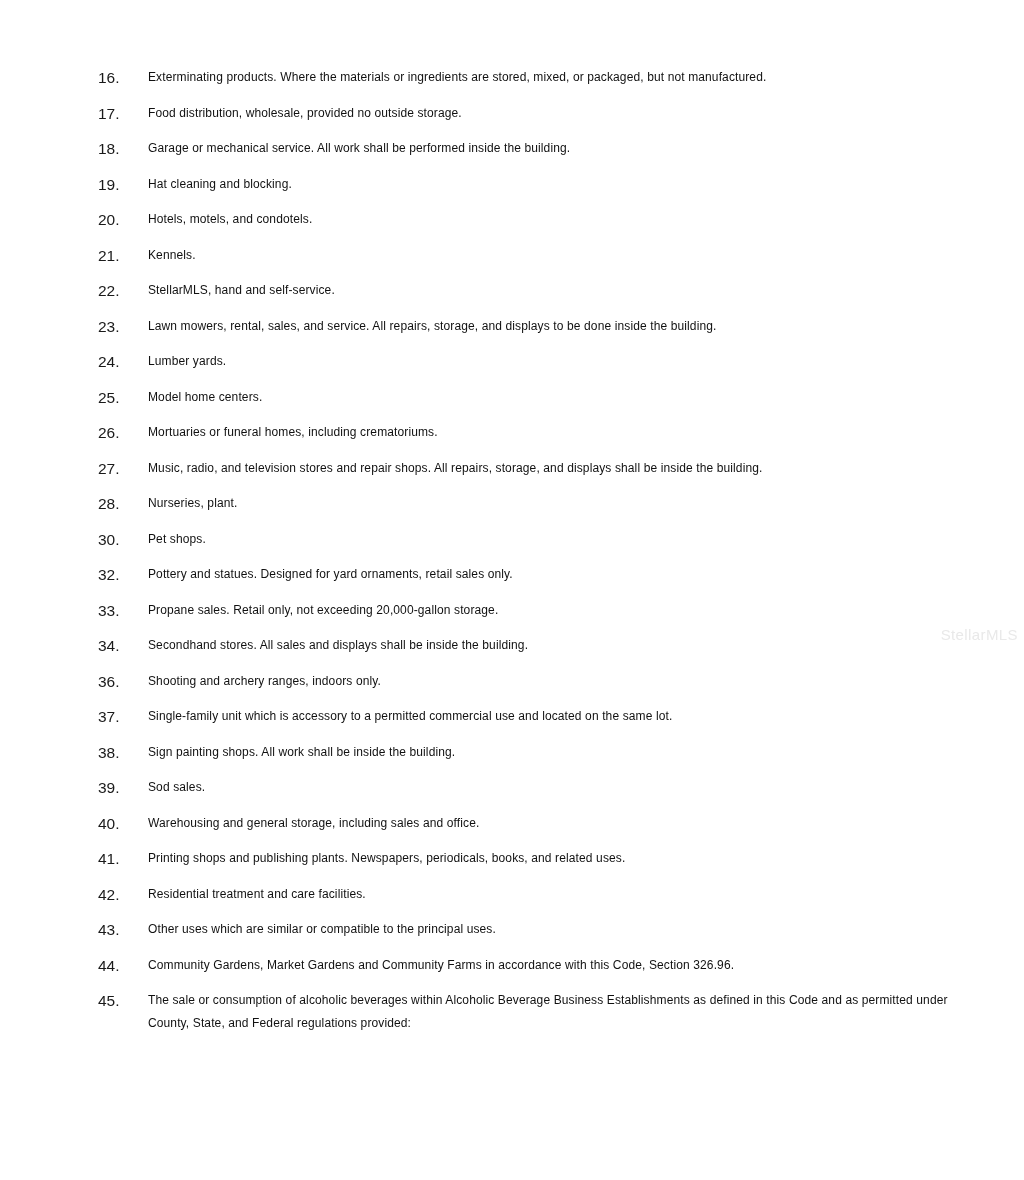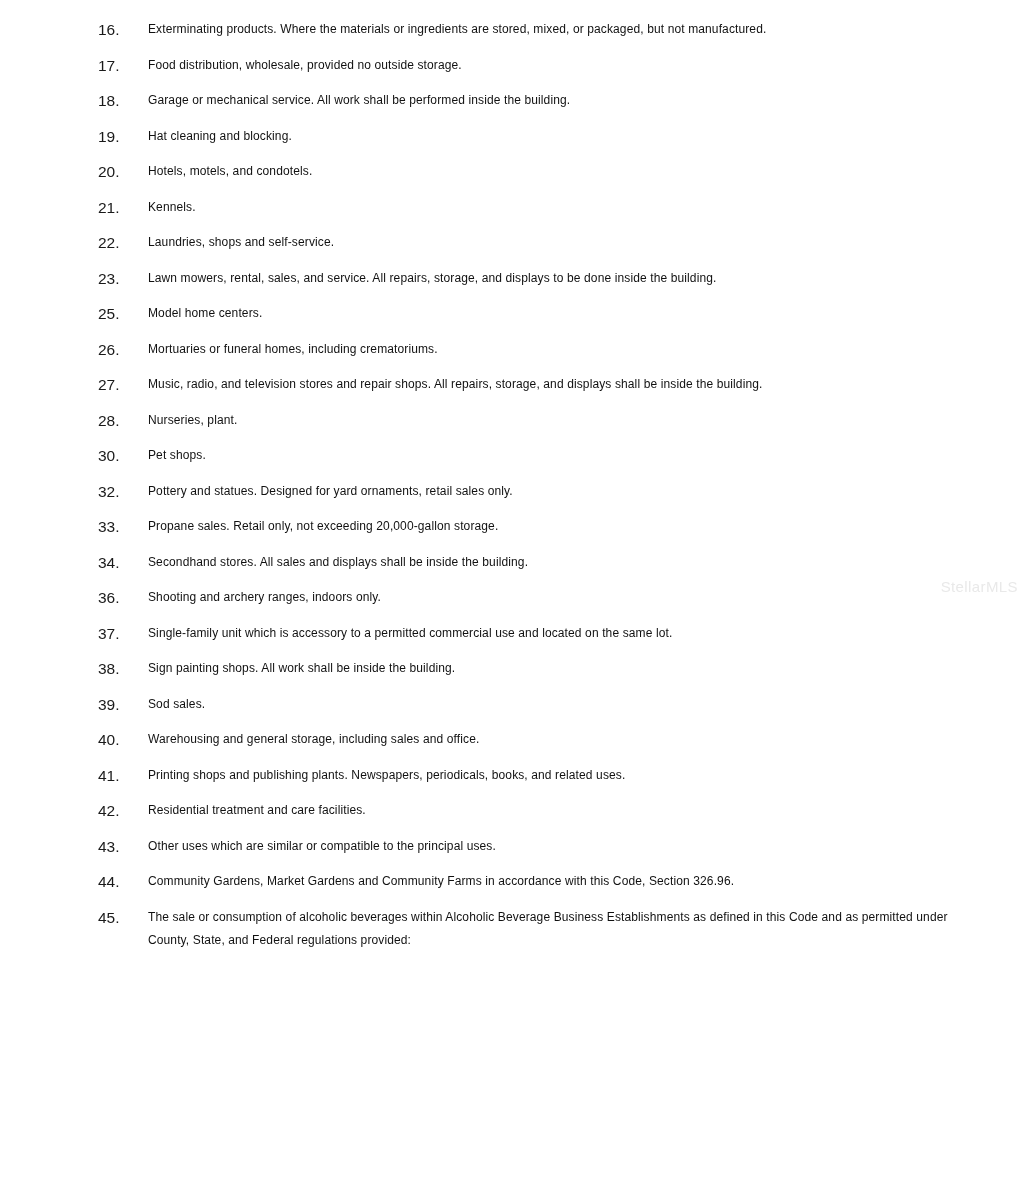--- a/index.html
+++ b/index.html
@@ -14,20 +14,21 @@
     color: #131313;
     position: relative;
     overflow: hidden;
   }
   .page {
     position: relative;
     width: 1024px;
     height: 856px;
     box-sizing: border-box;
     padding: 18px 60px 0 96px;
+    margin-top: 48px;
   }
   .list {
     list-style: none;
     margin: 0;
     padding: 0;
   }
   .item {
     display: flex;
     align-items: flex-start;
     margin-bottom: 12.5px;
@@ -86,25 +87,29 @@
       <li class="item">
         <div class="num">20.</div>
         <div class="txt">Hotels, motels, and condotels.</div>
       </li>
       <li class="item">
         <div class="num">21.</div>
         <div class="txt">Kennels.</div>
       </li>
       <li class="item">
         <div class="num">22.</div>
-        <div class="txt">Laundries, shops and self-service.</div>
+        <div class="txt">StellarMLS, hand and self-service.</div>
       </li>
       <li class="item">
         <div class="num">23.</div>
         <div class="txt">Lawn mowers, rental, sales, and service. All repairs, storage, and displays to be done inside the building.</div>
+      </li>
+      <li class="item">
+        <div class="num">24.</div>
+        <div class="txt">Lumber yards.</div>
       </li>
       <li class="item">
         <div class="num">25.</div>
         <div class="txt">Model home centers.</div>
       </li>
       <li class="item">
         <div class="num">26.</div>
         <div class="txt">Mortuaries or funeral homes, including crematoriums.</div>
       </li>
       <li class="item">

